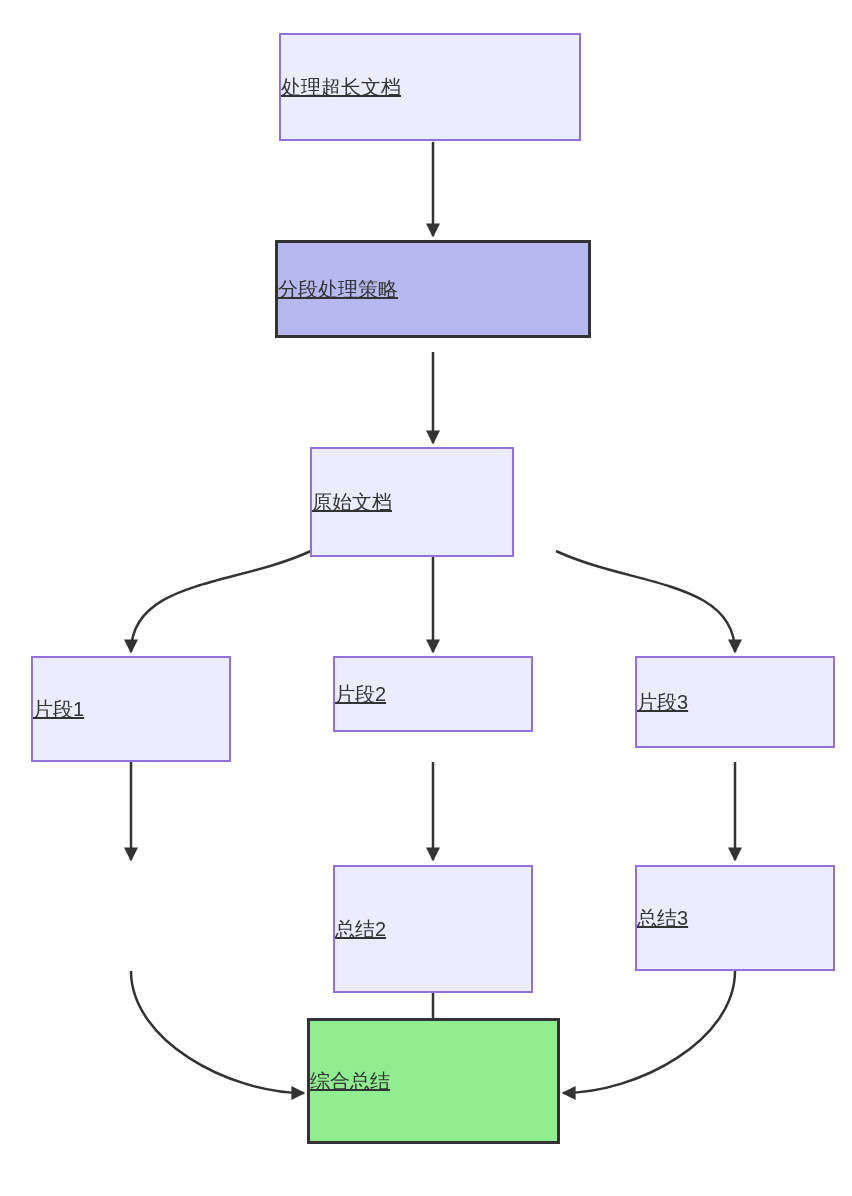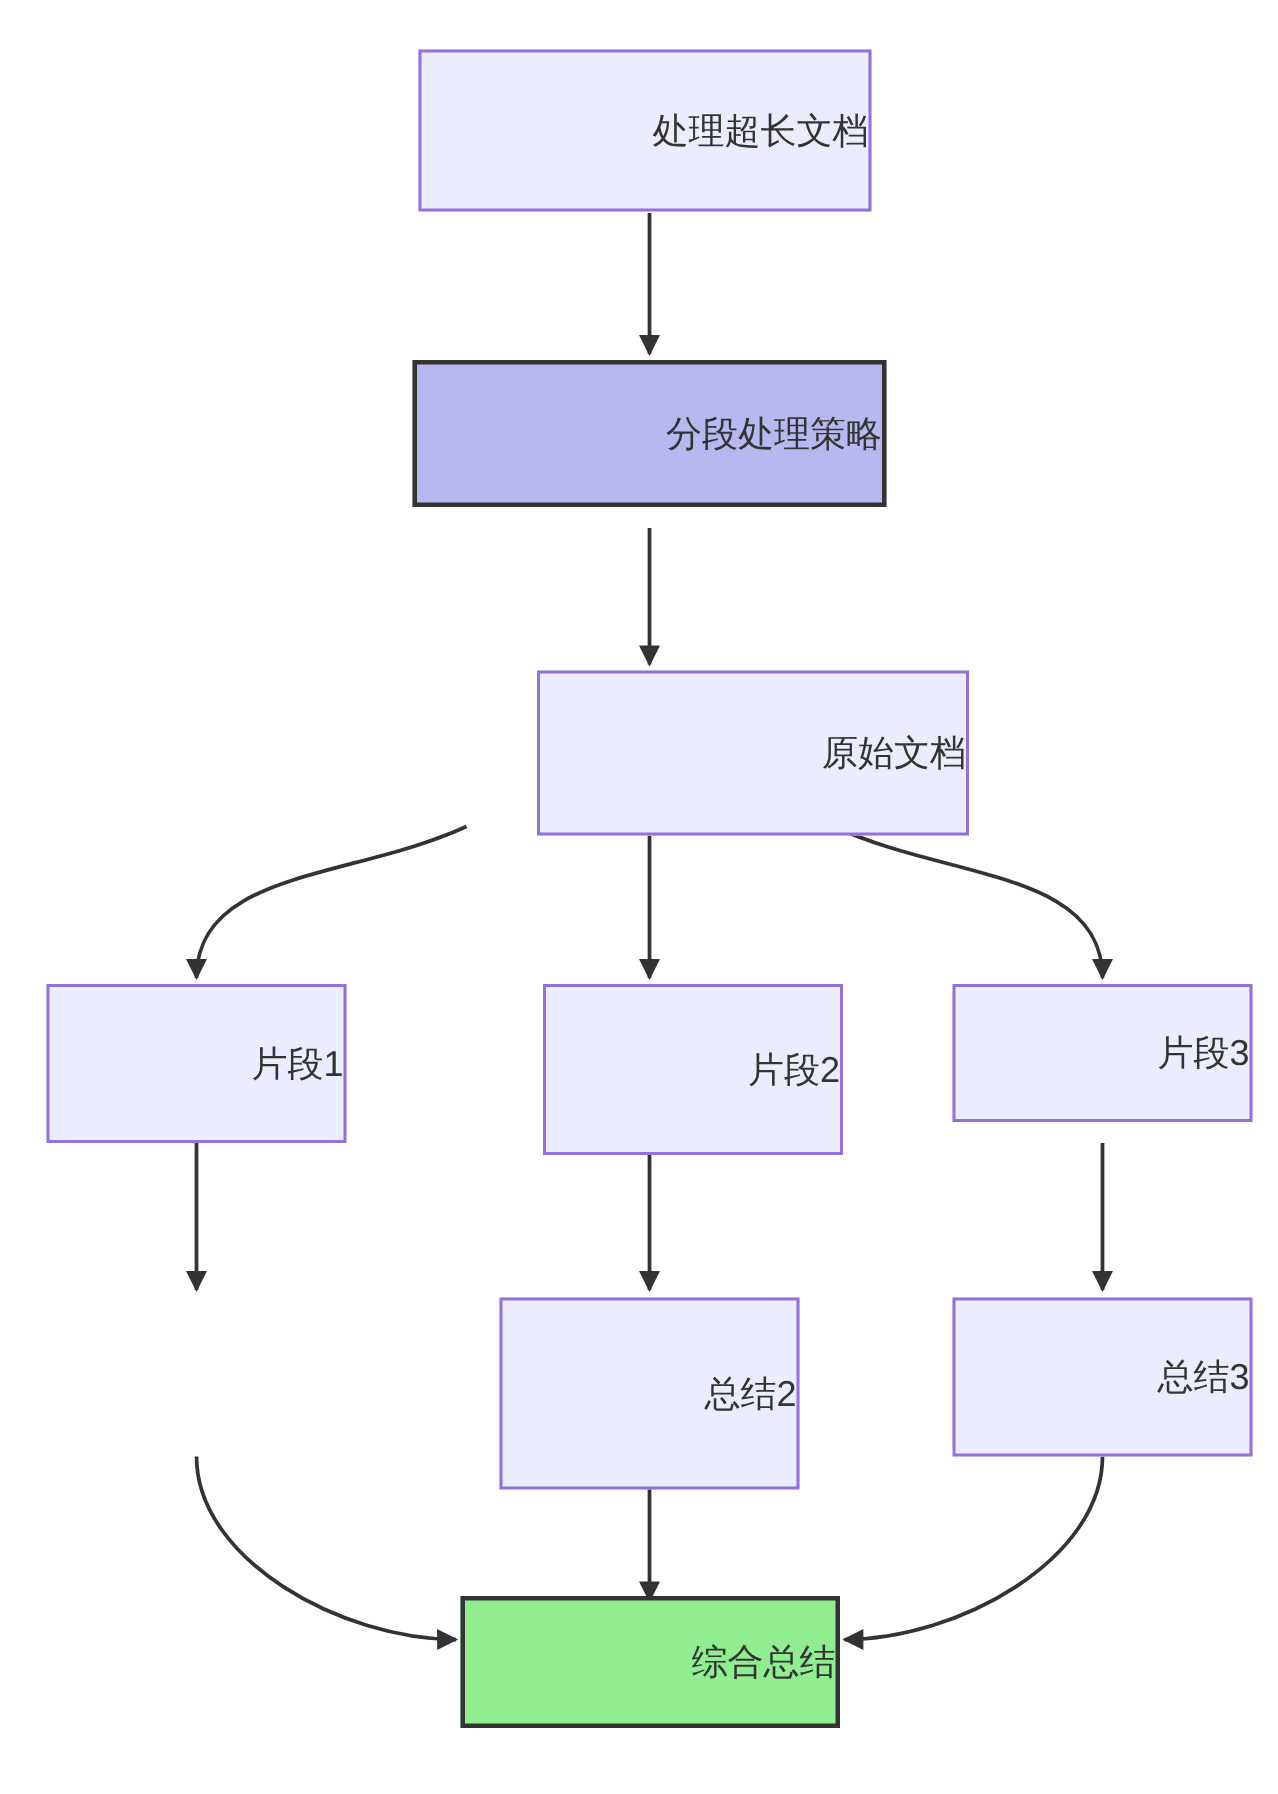--- a/index.html
+++ b/index.html
@@ -27,46 +27,47 @@
   }
   .arrowhead {
     fill: var(--edge, #333333);
     stroke: none;
   }
   .node {
     position: absolute;
     box-sizing: border-box;
     display: flex;
     align-items: center;
-    justify-content: flex-end;
+    justify-content: flex-start;
     text-align: center;
-    font-size: 24px;
+    font-size: 20px;
     color: var(--text, #333333);
     background: var(--node-fill, #ECECFF);
     border: 2px solid var(--node-border, #9370DB);
+    text-decoration: underline;
   }
   .node--strategy {
     background: var(--strategy-fill, #b8b8f0);
     border: 3.5px solid var(--strategy-border, #333333);
   }
   .node--final {
     background: var(--final-fill, #90ee90);
     border: 3.5px solid var(--final-border, #333333);
   }
   
   .n-task     { left: 279px; top: 33px;   width: 302px; height: 108px; }
   .n-strategy { left: 275px; top: 240px;  width: 316px; height: 98px; }
-  .n-doc      { left: 310px; top: 447px;  width: 288px; height: 110px; margin-left: 48px; }
+  .n-doc      { left: 310px; top: 447px;  width: 204px; height: 110px; }
   .n-seg1     { left: 31px;  top: 656px;  width: 200px; height: 106px; }
-  .n-seg2     { left: 333px; top: 656px;  width: 200px; height: 114px; margin-left: 29px; }
+  .n-seg2     { left: 333px; top: 656px;  width: 200px; height: 76px; }
   .n-seg3     { left: 635px; top: 656px;  width: 200px; height: 92px; }
   .n-sum1     { left: 31px;  top: 865px;  width: 200px; height: 106px; }
   .n-sum2     { left: 333px; top: 865px;  width: 200px; height: 128px; }
   .n-sum3     { left: 635px; top: 865px;  width: 200px; height: 106px; }
-  .n-final    { left: 307px; top: 1064px; width: 253px; height: 88px; }
+  .n-final    { left: 307px; top: 1018px; width: 253px; height: 126px; }
 </style>
 </head>
 <body>
 
 <div class="canvas">
 
   <svg class="edges-layer" width="852" height="1196" viewBox="0 0 852 1196" xmlns="http://www.w3.org/2000/svg">
     <defs>
       <marker id="arrow" viewBox="0 0 10 10" refX="9" refY="5" markerWidth="16" markerHeight="14" markerUnits="userSpaceOnUse" orient="auto">
         <path class="arrowhead" d="M0,0 L10,5 L0,10 Z"></path>

